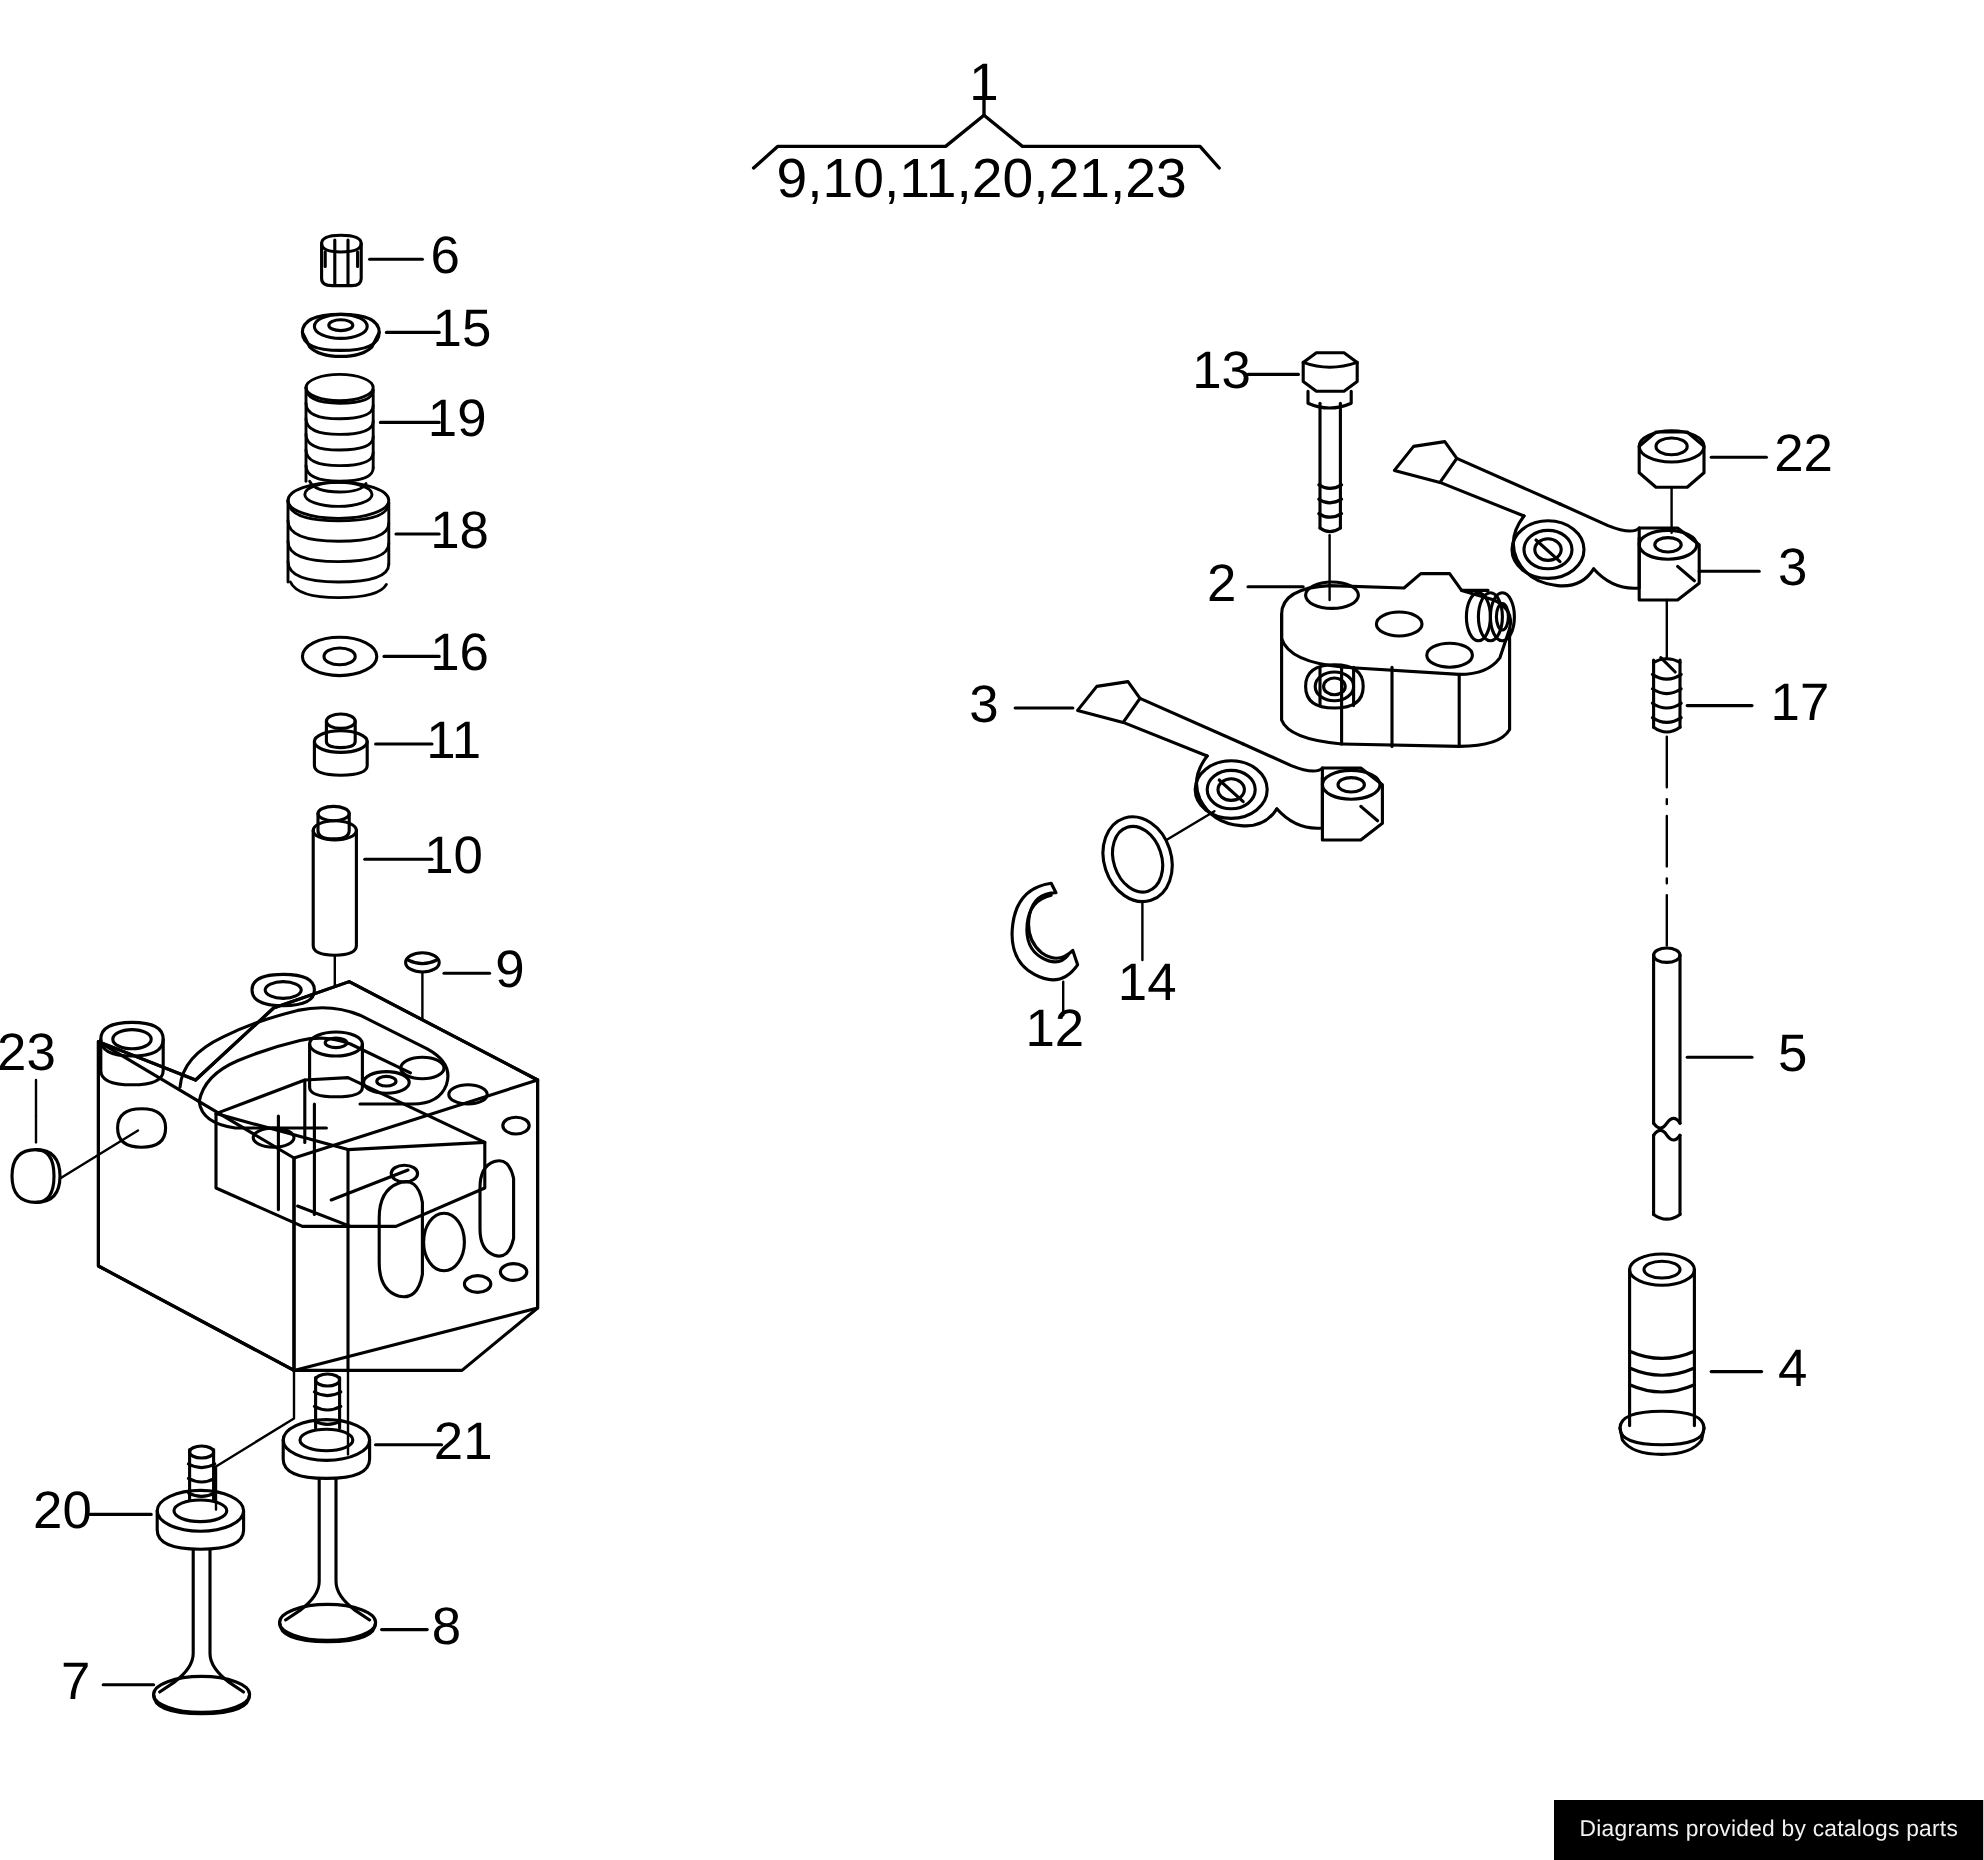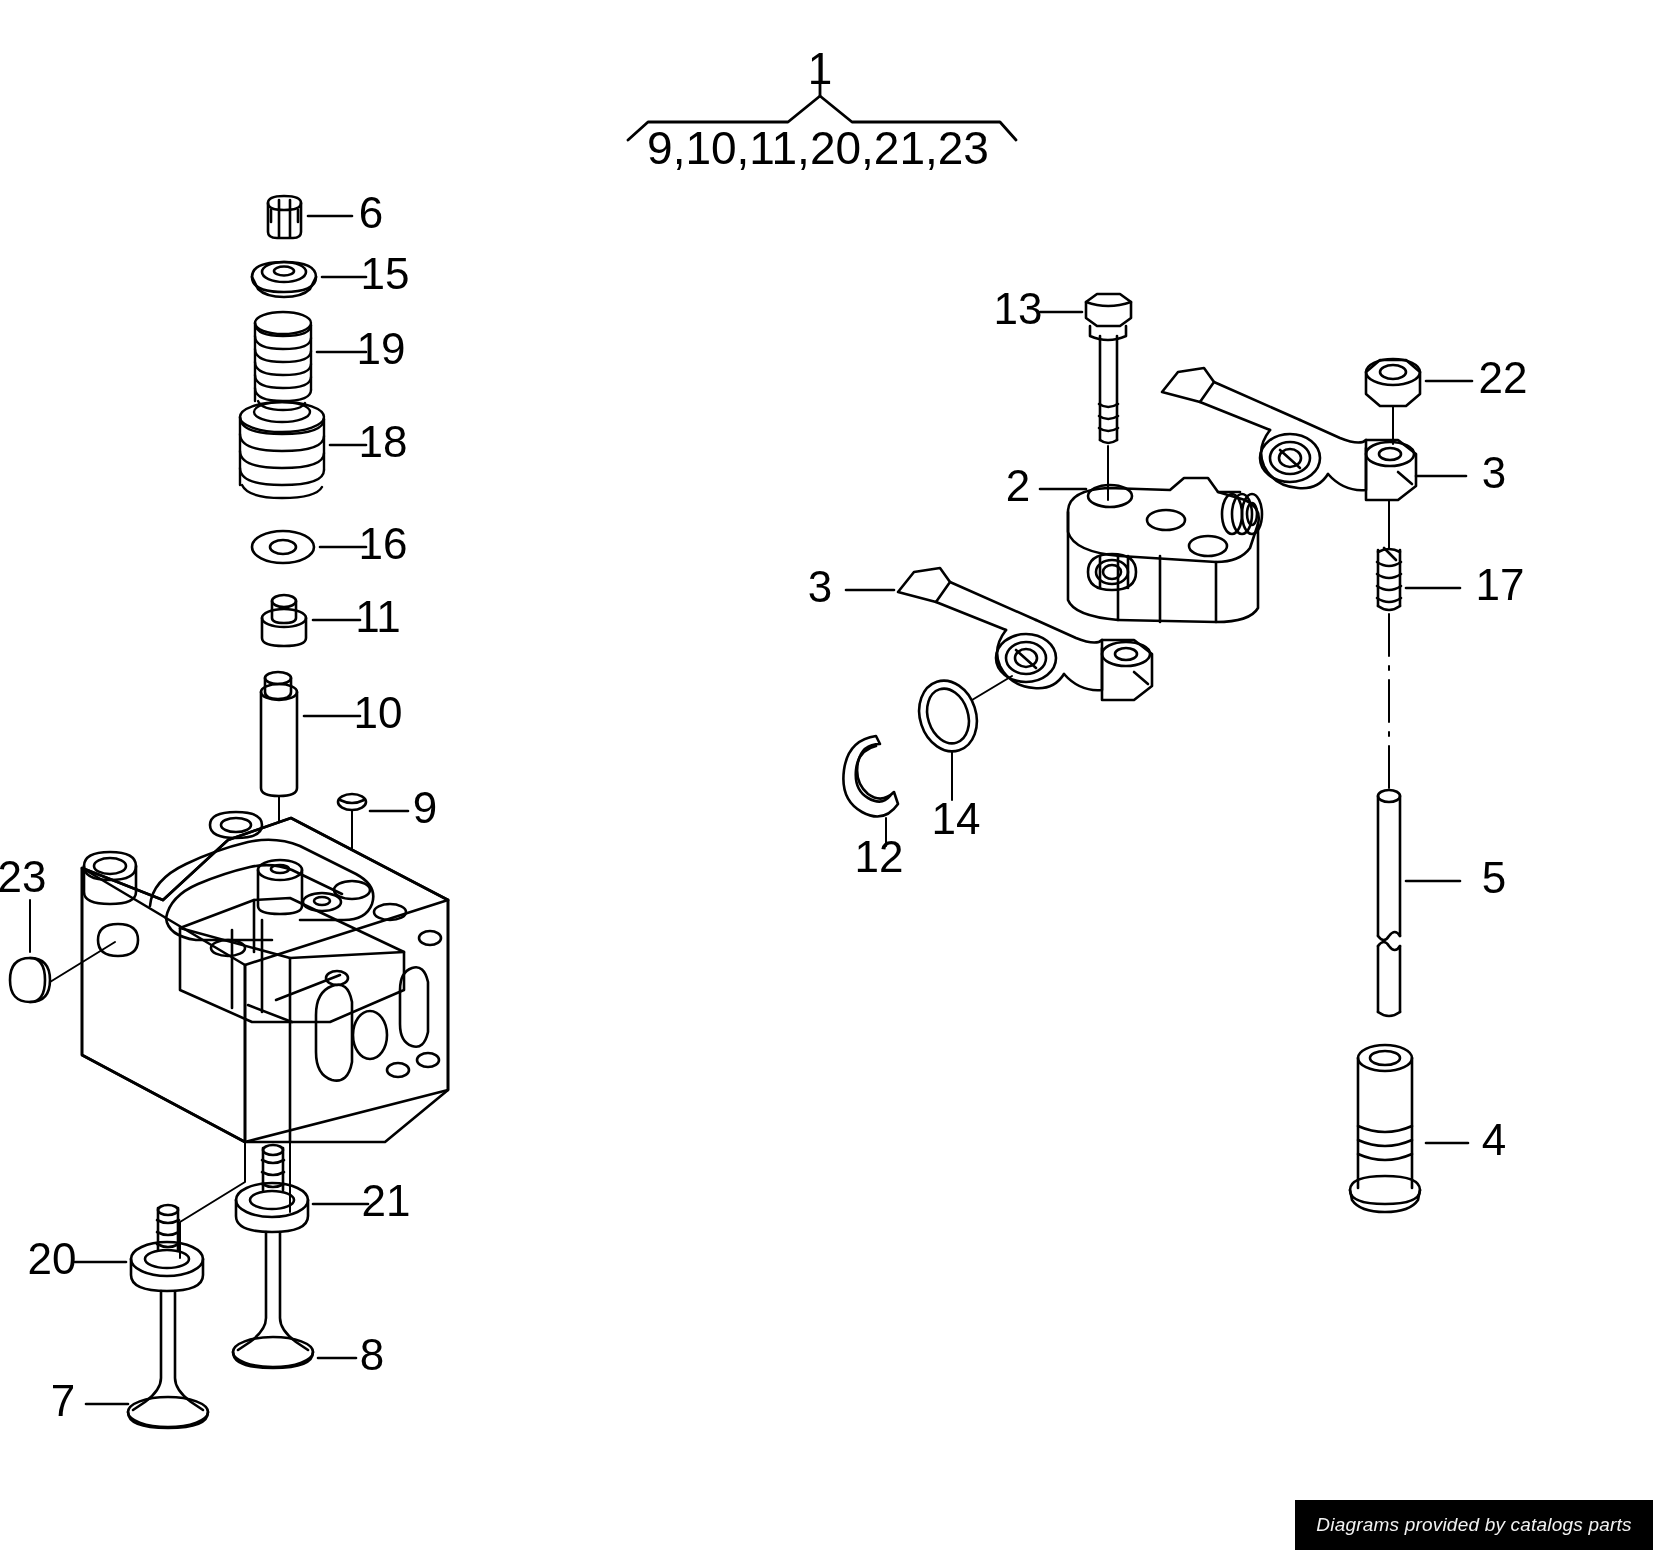--- a/index.html
+++ b/index.html
@@ -1,20 +1,20 @@
 <!DOCTYPE html>
 <html><head>
 <meta charset="utf-8">
 <style>
   html,body{margin:0;padding:0;background:#ffffff;}
   body{font-family:"Liberation Sans",sans-serif;}
   #page{position:relative;width:1653px;height:1550px;background:#fff;overflow:hidden;}
   #diagram{position:absolute;left:0;top:0;width:1653px;height:1550px;}
   .wm{position:absolute;left:1295px;top:1500px;width:358px;height:50px;background:#000;
-      display:flex;align-items:center;justify-content:center;font-style:italic;}
+      display:flex;align-items:center;justify-content:center;}
   .wm span{color:#f2f2f2;font-size:19px;font-family:"Liberation Sans",sans-serif;letter-spacing:.2px;}
   text{font-family:"Liberation Sans",sans-serif;fill:#000;}
 </style>
 </head>
 <body>
 
 <div id="page">
 
   <svg id="diagram" viewBox="0 0 1653 1550">
     <g fill="none" stroke="#000" stroke-width="2.6" stroke-linejoin="round" stroke-linecap="round">

